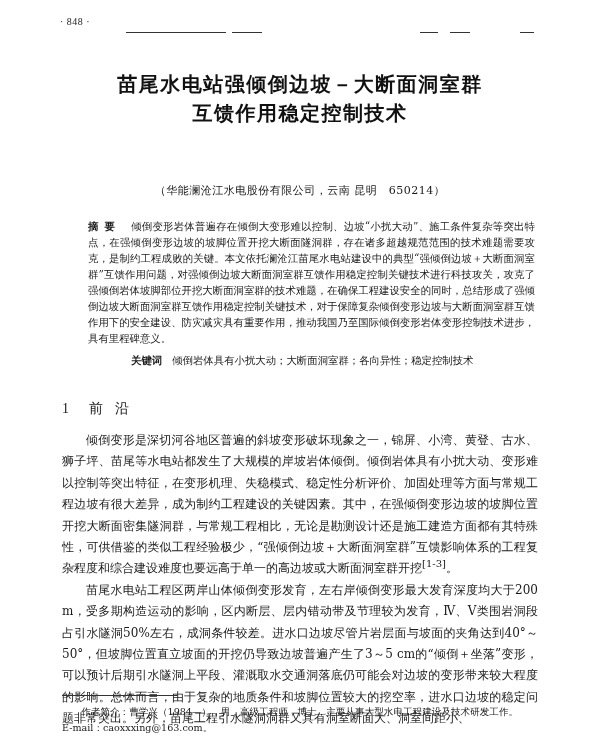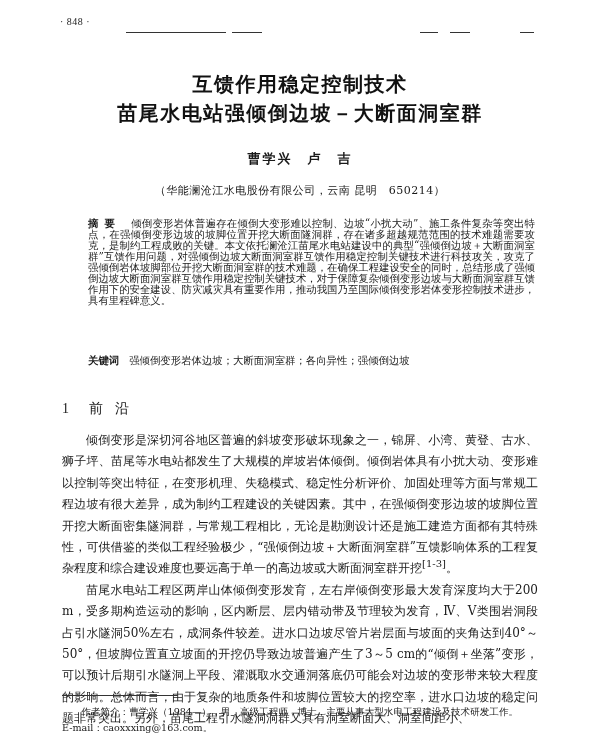--- a/index.html
+++ b/index.html
@@ -8,24 +8,24 @@
 
   .running-head { position: absolute; top: 14px; left: 60px; width: 480px; height: 16px; font-size: 10px; }
   .page-number { position: absolute; left: 0; top: 2px; font-family: "Liberation Serif", serif; font-size: 10px; letter-spacing: 0.5px; }
   .journal-title { position: absolute; left: 92px; top: 0; font-size: 10.5px; letter-spacing: 1px; }
   .head-rule { position: absolute; top: 32px; left: 126px; height: 1px; background: #333; }
 
   .title { position: absolute; top: 70px; left: 0; width: 600px; text-align: center; font-family: "DejaVu Sans", sans-serif; font-weight: bold; font-size: 20px; line-height: 29px; letter-spacing: 1.5px; color: #111; }
   .authors { position: absolute; top: 150px; left: 0; width: 600px; text-align: center; font-size: 13px; letter-spacing: 2px; font-weight: bold; }
   .affiliation { position: absolute; top: 183px; left: 0; width: 600px; text-align: center; font-size: 11px; letter-spacing: 0.5px; }
 
-  .abstract { position: absolute; top: 218px; left: 88px; width: 447px; font-size: 10.4px; line-height: 11px; text-align: justify; }
+  .abstract { position: absolute; top: 218px; left: 88px; width: 447px; font-size: 10.4px; line-height: 16px; text-align: justify; }
   .abstract .label { font-weight: bold; margin-right: 10px; letter-spacing: 6px; }
   .keywords { position: absolute; top: 354px; left: 88px; width: 447px; font-size: 10.4px; }
-  .keywords .label { font-weight: bold; margin-right: 10px; }
+  .keywords .label { font-weight: bold; margin-right: 10px; margin-left: 43px; }
 
   .section-heading { position: absolute; top: 400px; left: 62px; font-size: 14px; }
   .section-heading .num { margin-right: 20px; font-family: "Liberation Serif", serif; }
   .section-heading .txt { letter-spacing: 12px; margin-top: 44px; }
 
   .body-text { position: absolute; top: 430px; left: 62px; width: 476px; font-size: 12px; line-height: 21.4px; text-align: justify; }
   .body-text p { margin: 0; text-indent: 2em; }
   .body-text sup { font-size: 10px; vertical-align: super; line-height: 0; }
 
   .footnote-rule { position: absolute; top: 695px; left: 62px; width: 116px; height: 1px; background: #333; }
@@ -40,33 +40,32 @@
   <div class="running-head">
     <span class="page-number">· 848 ·</span>
   </div>
   <div class="head-rule" style="width:100px;"></div>
   <div class="head-rule" style="left:232px;width:30px;"></div>
   <div class="head-rule" style="left:420px;width:18px;"></div>
   <div class="head-rule" style="left:450px;width:20px;"></div>
   <div class="head-rule" style="left:520px;width:14px;"></div>
 
   <div class="title">
+    <div>苗尾水电站强倾倒边坡－大断面洞室群</div>
     <div>互馈作用稳定控制技术</div>
-    <div>苗尾水电站强倾倒边坡－大断面洞室群</div>
   </div>
 
-  <div class="authors">曹学兴　卢　吉</div>
   <div class="affiliation">（华能澜沧江水电股份有限公司，云南 昆明　650214）</div>
 
   <div class="abstract">
     <span class="label">摘要</span><span>倾倒变形岩体普遍存在倾倒大变形难以控制、边坡“小扰大动”、施工条件复杂等突出特点，在强倾倒变形边坡的坡脚位置开挖大断面隧洞群，存在诸多超越规范范围的技术难题需要攻克，是制约工程成败的关键。本文依托澜沧江苗尾水电站建设中的典型“强倾倒边坡＋大断面洞室群”互馈作用问题，对强倾倒边坡大断面洞室群互馈作用稳定控制关键技术进行科技攻关，攻克了强倾倒岩体坡脚部位开挖大断面洞室群的技术难题，在确保工程建设安全的同时，总结形成了强倾倒边坡大断面洞室群互馈作用稳定控制关键技术，对于保障复杂倾倒变形边坡与大断面洞室群互馈作用下的安全建设、防灾减灾具有重要作用，推动我国乃至国际倾倒变形岩体变形控制技术进步，具有里程碑意义。</span>
   </div>
 
   <div class="keywords">
-    <span class="label">关键词</span><span>强倾倒变形岩体边坡；大断面洞室群；各向异性；强倾倒边坡</span>
+    <span class="label">关键词</span><span>倾倒岩体具有小扰大动；大断面洞室群；各向异性；稳定控制技术</span>
   </div>
 
   <div class="section-heading">
     <span class="num">1</span><span class="txt">前沿</span>
   </div>
 
   <div class="body-text">
     <p><span>倾倒变形是深切河谷地区普遍的斜坡变形破坏现象之一，锦屏、小湾、黄登、古水、狮子坪、苗尾等水电站都发生了大规模的岸坡岩体倾倒。倾倒岩体具有小扰大动、变形难以控制等突出特征，在变形机理、失稳模式、稳定性分析评价、加固处理等方面与常规工程边坡有很大差异，成为制约工程建设的关键因素。其中，在强倾倒变形边坡的坡脚位置开挖大断面密集隧洞群，与常规工程相比，无论是勘测设计还是施工建造方面都有其特殊性，可供借鉴的类似工程经验极少，“强倾倒边坡＋大断面洞室群”互馈影响体系的工程复杂程度和综合建设难度也要远高于单一的高边坡或大断面洞室群开挖</span><sup>[1-3]</sup><span>。</span></p>
     <p><span>苗尾水电站工程区两岸山体倾倒变形发育，左右岸倾倒变形最大发育深度均大于200 m，受多期构造运动的影响，区内断层、层内错动带及节理较为发育，Ⅳ、Ⅴ类围岩洞段占引水隧洞50%左右，成洞条件较差。进水口边坡尽管片岩层面与坡面的夹角达到40°～50°，但坡脚位置直立坡面的开挖仍导致边坡普遍产生了3～5 cm的“倾倒＋坐落”变形，可以预计后期引水隧洞上平段、灌溉取水交通洞落底仍可能会对边坡的变形带来较大程度的影响。总体而言，由于复杂的地质条件和坡脚位置较大的挖空率，进水口边坡的稳定问题非常突出。另外，苗尾工程引水隧洞洞群又具有洞室断面大、洞室间距小、</span></p>
   </div>

